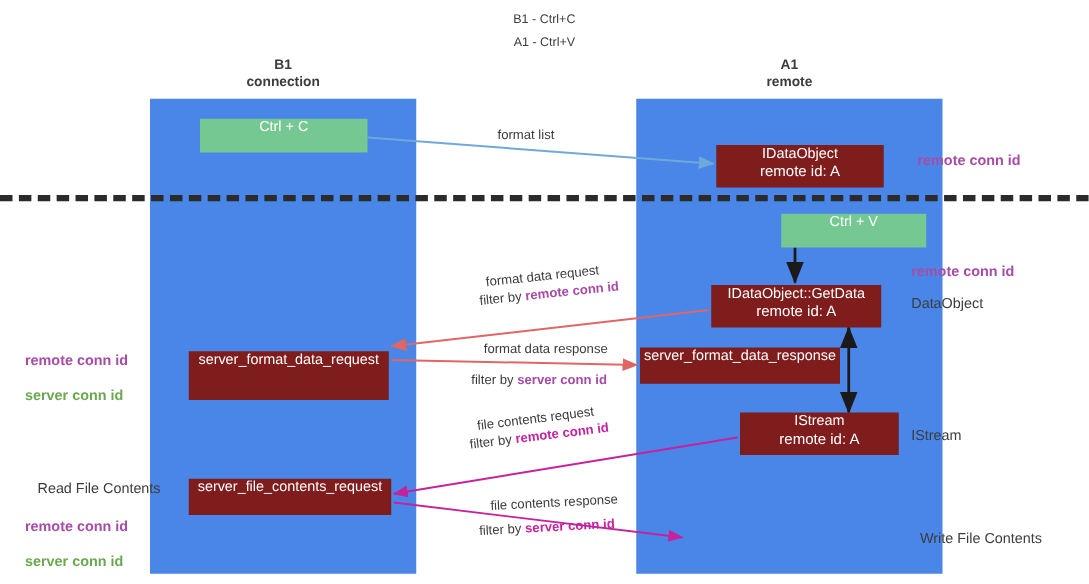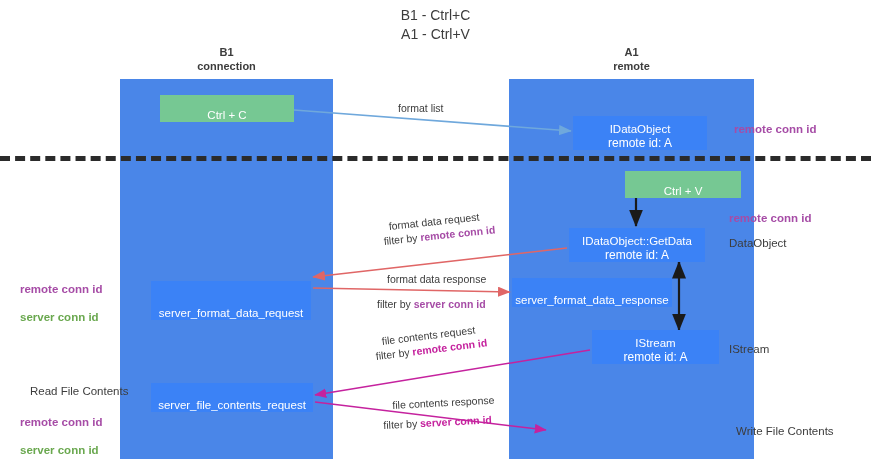--- a/index.html
+++ b/index.html
@@ -14,39 +14,39 @@
   #stage{position:absolute;left:0;top:0;width:871px;height:467px;}
 
   
   .lane{position:absolute;background:#4a86e8;}
   #lane-b1{left:120px;top:79px;width:213px;height:380px;}
   #lane-a1{left:509px;top:79px;width:245px;height:380px;}
 
   
   .diagram-title{
     position:absolute;left:0;top:6px;width:871px;
-    text-align:center;font-size:14px;line-height:19px;color:#3c3c3c;
+    text-align:center;font-size:10px;line-height:19px;color:#3c3c3c;
     white-space:pre-line;
   }
   .lane-title{
     position:absolute;text-align:center;font-size:11px;line-height:14px;
     color:#3c3c3c;white-space:pre-line;font-weight:bold;
   }
   #title-b1{left:160px;top:45px;width:133px;}
   #title-a1{left:565px;top:45px;width:133px;}
 
   
   .box{
     position:absolute;display:flex;flex-direction:column;
-    align-items:center;justify-content:flex-end;
+    align-items:center;justify-content:flex-start;
     color:#ffffff;font-size:11.5px;line-height:14px;text-align:center;
     box-sizing:border-box;
   }
   .box.green{background:#76c893;}
-  .box.orange{background:#3b82f6;}
+  .box.orange{background:#7f1d1d;}
   .box .l2{font-size:12px;}
 
   #box-ctrlc{left:160px;top:95px;width:134px;height:27px;}
   #box-idataobject{left:573px;top:116px;width:134px;height:34px;}
   #box-ctrlv{left:578px;top:171px;width:116px;height:27px;margin-left:47px;}
   #box-getdata{left:569px;top:228px;width:136px;height:34px;}
   #box-fmtreq{left:151px;top:266px;width:160px;height:39px;margin-top:15px;}
   #box-fmtresp{left:512px;top:278px;width:160px;height:29px;}
   #box-istream{left:592px;top:330px;width:127px;height:34px;}
   #box-filereq{left:151px;top:383px;width:162px;height:29px;}

